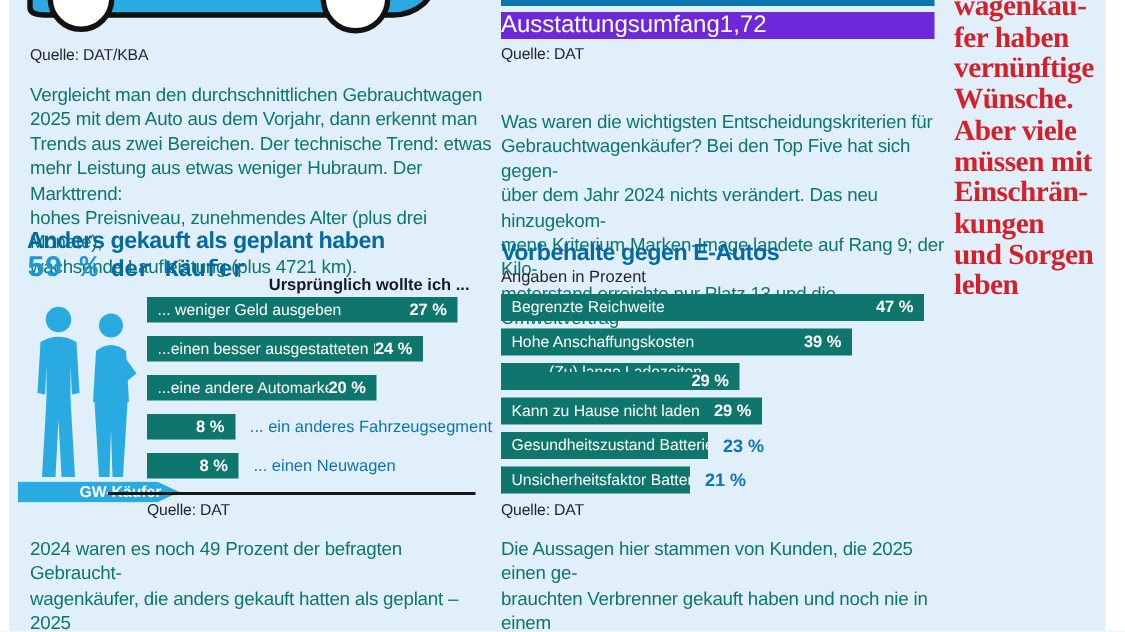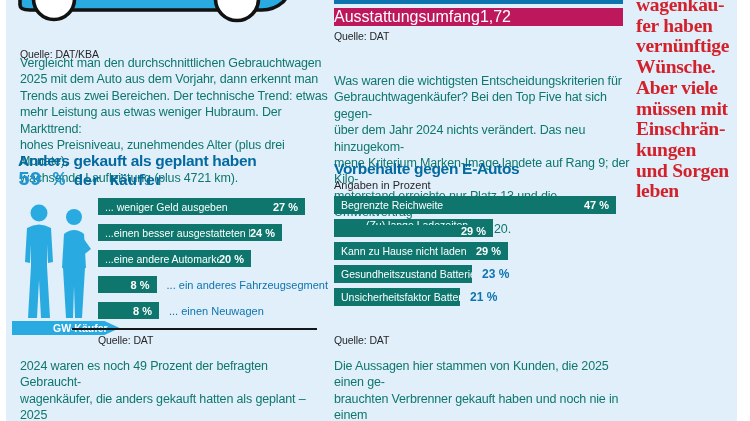--- a/index.html
+++ b/index.html
@@ -17,49 +17,50 @@
   .bar{background:#0f766e;height:17px;display:flex;align-items:center;color:#fff;}
   .bar .lbl{font-size:10.5px;padding-left:7px;white-space:nowrap;overflow:hidden;}
   .bar .val{font-size:11px;font-weight:700;padding-right:7px;margin-left:auto;white-space:nowrap;}
   .bar.val-only{justify-content:flex-end;}
   .lrow{display:flex;align-items:center;margin-bottom:9px;}
   .erow{display:flex;align-items:center;margin-bottom:5px;}
   .erow .bar{height:18px;}
   .out-lbl{font-size:11px;color:#0e74b0;margin-left:10px;white-space:nowrap;}
   .out-val{font-size:12px;font-weight:700;color:#0e74b0;margin-left:10px;white-space:nowrap;}
   .sliver{background:#0e74b0;height:4px;}
-  .topbar{background:#be185d;height:18px;display:flex;align-items:center;color:#fff;}
+  .topbar{background:#6d28d9;height:18px;display:flex;align-items:center;color:#fff;}
   .tag{background:#29abe2;color:#fff;font-size:10.5px;font-weight:700;height:14px;line-height:14px;
        padding:0 12px 0 5px;clip-path:polygon(0 0,86% 0,100% 50%,86% 100%,0 100%);}
   .gw-line{border-top:2px solid #151515;}
   .quote{font-family:"Liberation Serif","DejaVu Serif",serif;font-weight:700;font-size:19.5px;
          line-height:20.7px;color:#d3212b;white-space:pre-line;letter-spacing:-0.3px;}
 </style>
 </head>
 <body>
 
 <div id="page">
 
   <svg class="abs" style="left:10px;top:0;" width="300" height="30" viewBox="0 0 300 30">
     <path d="M10,-30 L10,5 Q10,10 20,10 L252,10 Q264,10 273,2 L280,-8 L280,-30 Z" fill="#29abe2"></path>
     <path d="M10,-8 L10,5 Q10,10 20,10 L252,10 Q264,10 273,2 L281,-8" fill="none" stroke="#121212" stroke-width="3.6"></path>
     <circle cx="44" cy="-1" r="20.5" fill="#ffffff" stroke="#121212" stroke-width="3.6"></circle>
     <circle cx="227" cy="-1" r="21.5" fill="#ffffff" stroke="#121212" stroke-width="3.6"></circle>
   </svg>
-  <div class="abs source" style="left:20px;top:48px;text-align:right;">Quelle: DAT/KBA</div>
+  <div class="abs source" style="left:20px;top:31px;text-align:right;">Quelle: DAT/KBA</div>
 
   <div class="abs para" style="left:20px;top:55px;width:310px;">Vergleicht man den durchschnittlichen Gebrauchtwagen
 2025 mit dem Auto aus dem Vorjahr, dann erkennt man
 Trends aus zwei Bereichen. Der technische Trend: etwas
 mehr Leistung aus etwas weniger Hubraum. Der Markttrend:
 hohes Preisniveau, zunehmendes Alter (plus drei Monate),
 wachsende Laufleistung (plus 4721 km).</div>
 
   <div class="abs h1" style="left:18px;top:152px;">Anders gekauft als geplant haben</div>
   <div class="abs" style="left:18px;top:168px;font-family:Liberation Mono, monospace;"><span class="hl">59 %</span><span class="h1"> der Käufer</span></div>
+  <div class="abs axis-note" style="left:20px;top:184px;width:293px;">Ursprünglich wollte ich ...</div>
 
   <svg class="abs" style="left:14px;top:204px;" width="78" height="118" viewBox="0 0 78 118" fill="#29abe2">
     <g>
       <circle cx="25" cy="9" r="8.5"></circle>
       <path d="M13,24 Q25,17 37,24 L39,58 L34,59 L33,40 L33,64 L17,64 L17,40 L16,59 L11,58 Z"></path>
       <path d="M17,62 L33,62 L36,114 L27,114 L25,76 L23,114 L14,114 Z"></path>
     </g>
     <g>
       <circle cx="60" cy="13" r="8"></circle>
       <path d="M50,30 Q60,22 70,30 L72,64 L48,64 Z"></path>
@@ -127,20 +128,26 @@
   <div class="abs h1" style="left:334px;top:160px;">Vorbehalte gegen E-Autos</div>
   <div class="abs subtitle" style="left:334px;top:179px;">Angaben in Prozent</div>
   <div class="abs" style="left:334px;top:196px;width:300px;">
     <div class="erow">
       <div class="bar" style="width: 282px;">
         <span class="lbl">Begrenzte Reichweite</span>
         <span class="val">47 %</span>
       </div>
     </div>
     <div class="erow">
+      <div class="bar" style="width: 234px;">
+        <span class="lbl">Hohe Anschaffungskosten</span>
+        <span class="val">39 %</span>
+      </div>
+    </div>
+    <div class="erow">
       <div class="bar" style="width: 159px; flex-direction: column;">
         <span class="lbl">(Zu) lange Ladezeiten</span>
         <span class="val">29 %</span>
       </div>
     </div>
     <div class="erow">
       <div class="bar" style="width: 174px;">
         <span class="lbl">Kann zu Hause nicht laden</span>
         <span class="val">29 %</span>
       </div>

